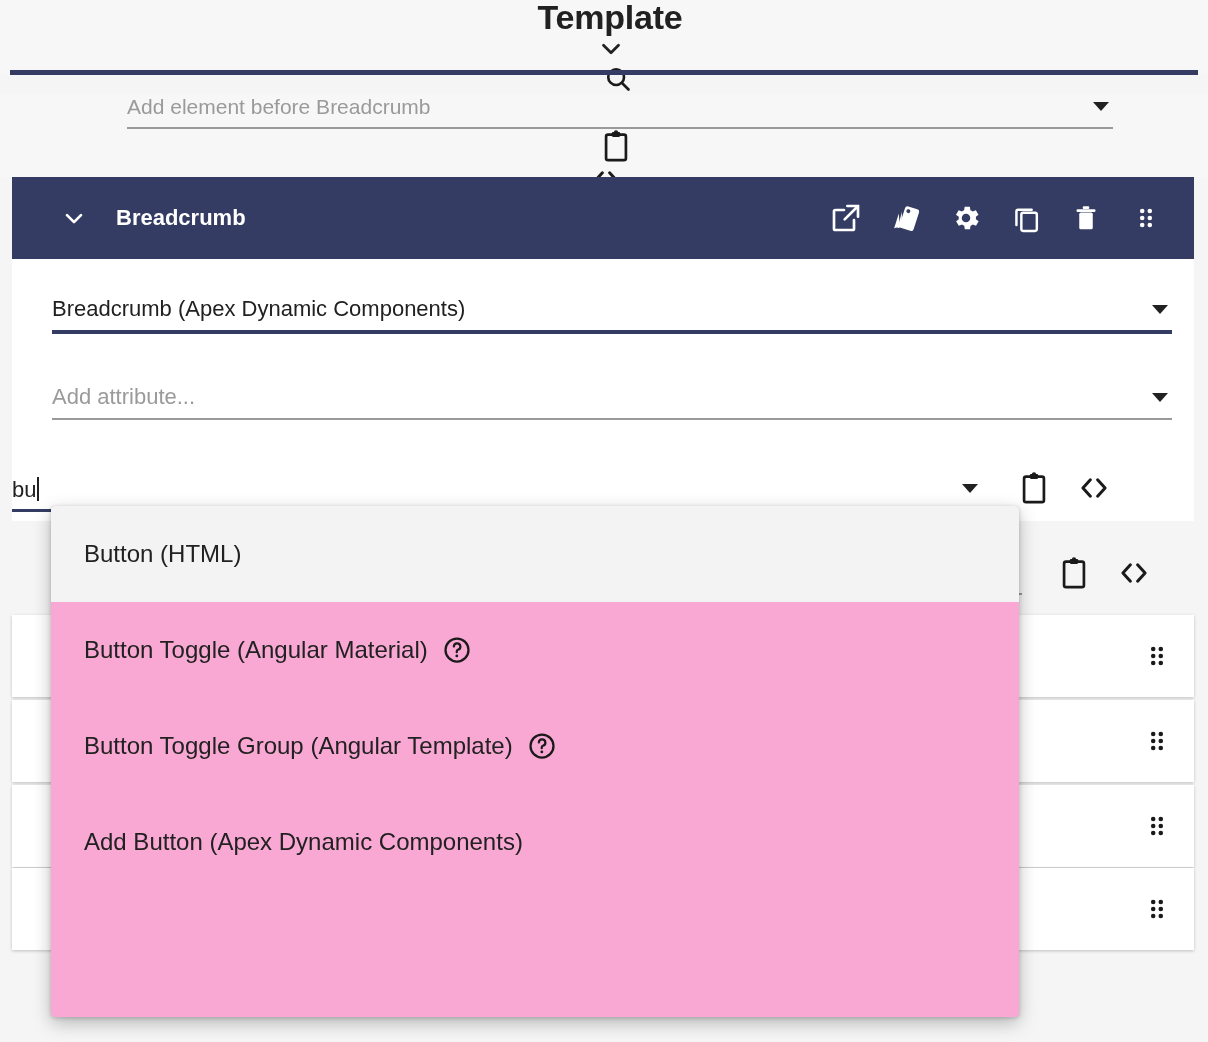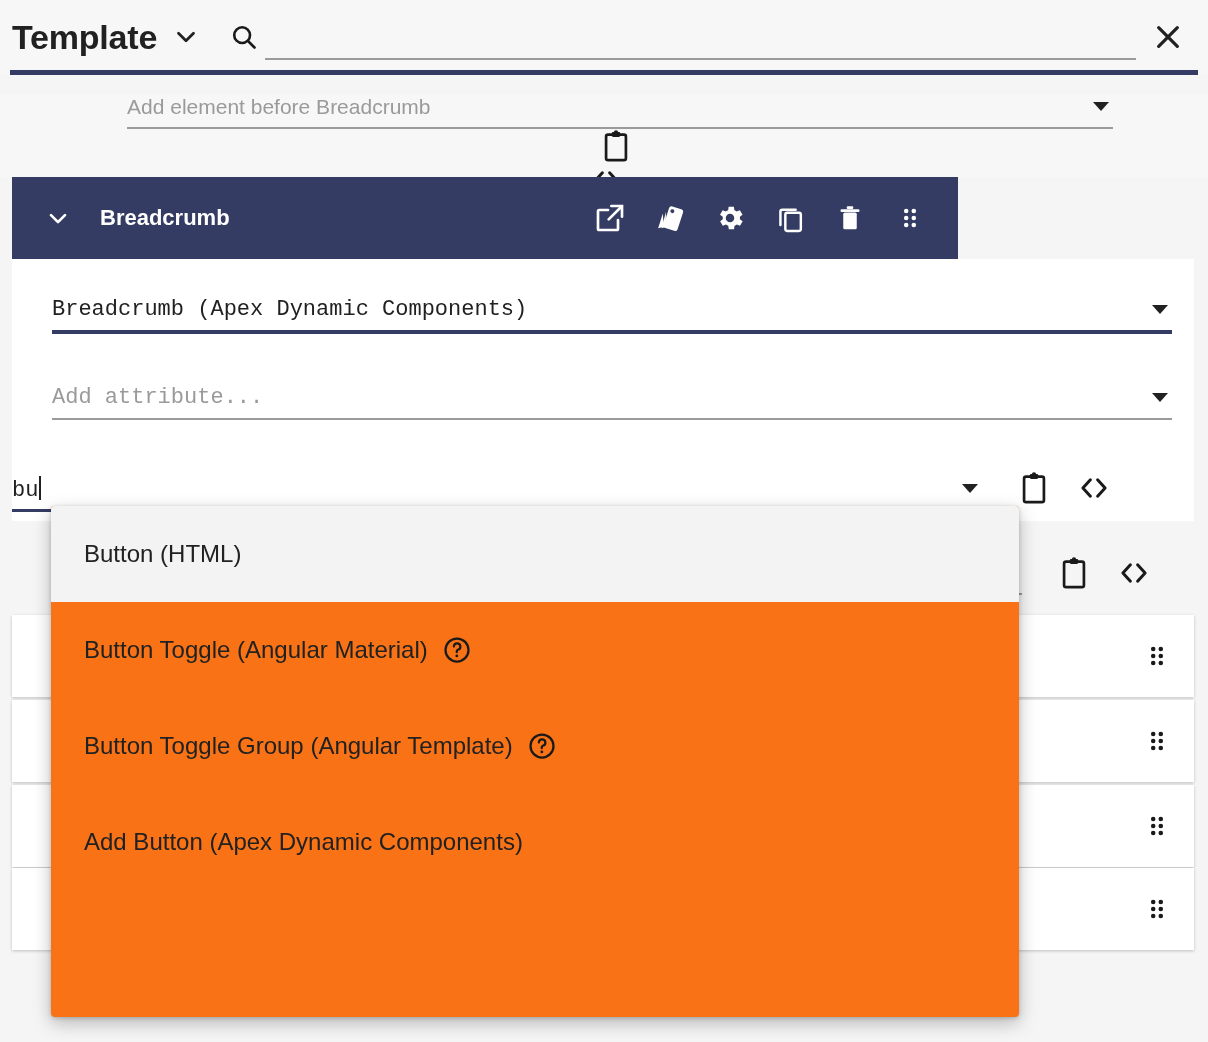--- a/index.html
+++ b/index.html
@@ -7,21 +7,21 @@
     width: 1208px; height: 1042px;
     background: #f5f5f5;
     font-family: "Liberation Sans", sans-serif;
     overflow: hidden;
   }
   #root { position: relative; width: 1208px; height: 1042px; background: #f5f5f5; }
 
   
   .topbar {
     position: absolute; left: 0; top: 0; width: 1208px; height: 74px;
-    background: #f7f7f7; display: flex; align-items: center;
+    background: #f7f7f7; display: flex; align-items: center; flex-direction: column;
   }
   .tpl-title {
     font-size: 34px; font-weight: 700; color: #212121;
     margin-left: 12px; letter-spacing: -0.2px; line-height: 1;
   }
   .tpl-caret { margin-left: 14px; display: flex; align-items: center; cursor: pointer; }
   .search-icon { margin-left: 28px; display: flex; align-items: center; cursor: pointer; }
   .search-wrap {
     margin-left: 6px; flex: 1; position: relative; height: 46px;
     display: flex; align-items: flex-end;
@@ -61,38 +61,37 @@
   .add-before-select {
     margin-left: 32px; width: 986px; border-bottom: 2px solid #9a9a9a;
   }
   .icon-btn {
     width: 56px; height: 56px; display: flex; align-items: center; justify-content: center;
     cursor: pointer;
   }
 
   
   .bc-header {
-    position: absolute; left: 12px; top: 177px; width: 946px; height: 82px;
-    background: #343c63; display: flex; align-items: center;
+    position: absolute; left: 12px; top: 177px; width: 1182px; height: 82px;
+    background: #343c63; display: flex; align-items: center; padding-left: 16px;
   }
   .bc-chev { margin-left: 32px; display: flex; align-items: center; cursor: pointer; }
   .bc-label {
     color: #ffffff; font-size: 22px; font-weight: 700; margin-left: 28px;
   }
   .bc-actions { margin-left: auto; display: flex; align-items: center; padding-right: 18px; }
   .bc-action {
     width: 60px; height: 60px; display: flex; align-items: center; justify-content: center;
     cursor: pointer;
   }
 
   
   .card-body {
     position: absolute; left: 12px; top: 259px; width: 1182px; height: 262px;
     background: #ffffff;
-    font-family: Liberation Mono, monospace;
   }
   .field-comp {
     position: absolute; left: 40px; top: 27px; width: 1120px;
     border-bottom: 4px solid #343c63; height: 48px;
     display: flex; align-items: flex-end;
   }
   .field-comp .select-text { color: #212121; font-size: 22px; }
   .field-attr {
     position: absolute; left: 40px; top: 113px; width: 1120px;
     border-bottom: 2px solid #9a9a9a; height: 48px;
@@ -133,21 +132,21 @@
     position: absolute; left: 12px; width: 1182px; height: 82px;
     background: #ffffff; display: flex; align-items: center;
     box-shadow: 0 1px 3px rgba(0,0,0,0.22);
   }
   .elem-chev { margin-left: 30px; display: flex; align-items: center; }
   .elem-drag { margin-left: auto; margin-right: 24px; display: flex; align-items: center; cursor: pointer; }
 
   
   .dropdown {
     position: absolute; left: 51px; top: 506px; width: 968px; height: 511px;
-    background: #f97316; border-radius: 4px;
+    background: #f9a8d4; border-radius: 4px;
     box-shadow: 0 6px 18px rgba(0,0,0,0.26), 0 1px 4px rgba(0,0,0,0.18);
     overflow: hidden; z-index: 50;
   }
   .dd-item {
     height: 96px; display: flex; align-items: center; padding-left: 33px;
     font-size: 24px; color: #212121; cursor: pointer;
   }
   .dd-item.selected { background: #f3f3f3; }
   .dd-label { white-space: nowrap; }
   .help-icon { margin-left: 14px; display: flex; align-items: center; }

